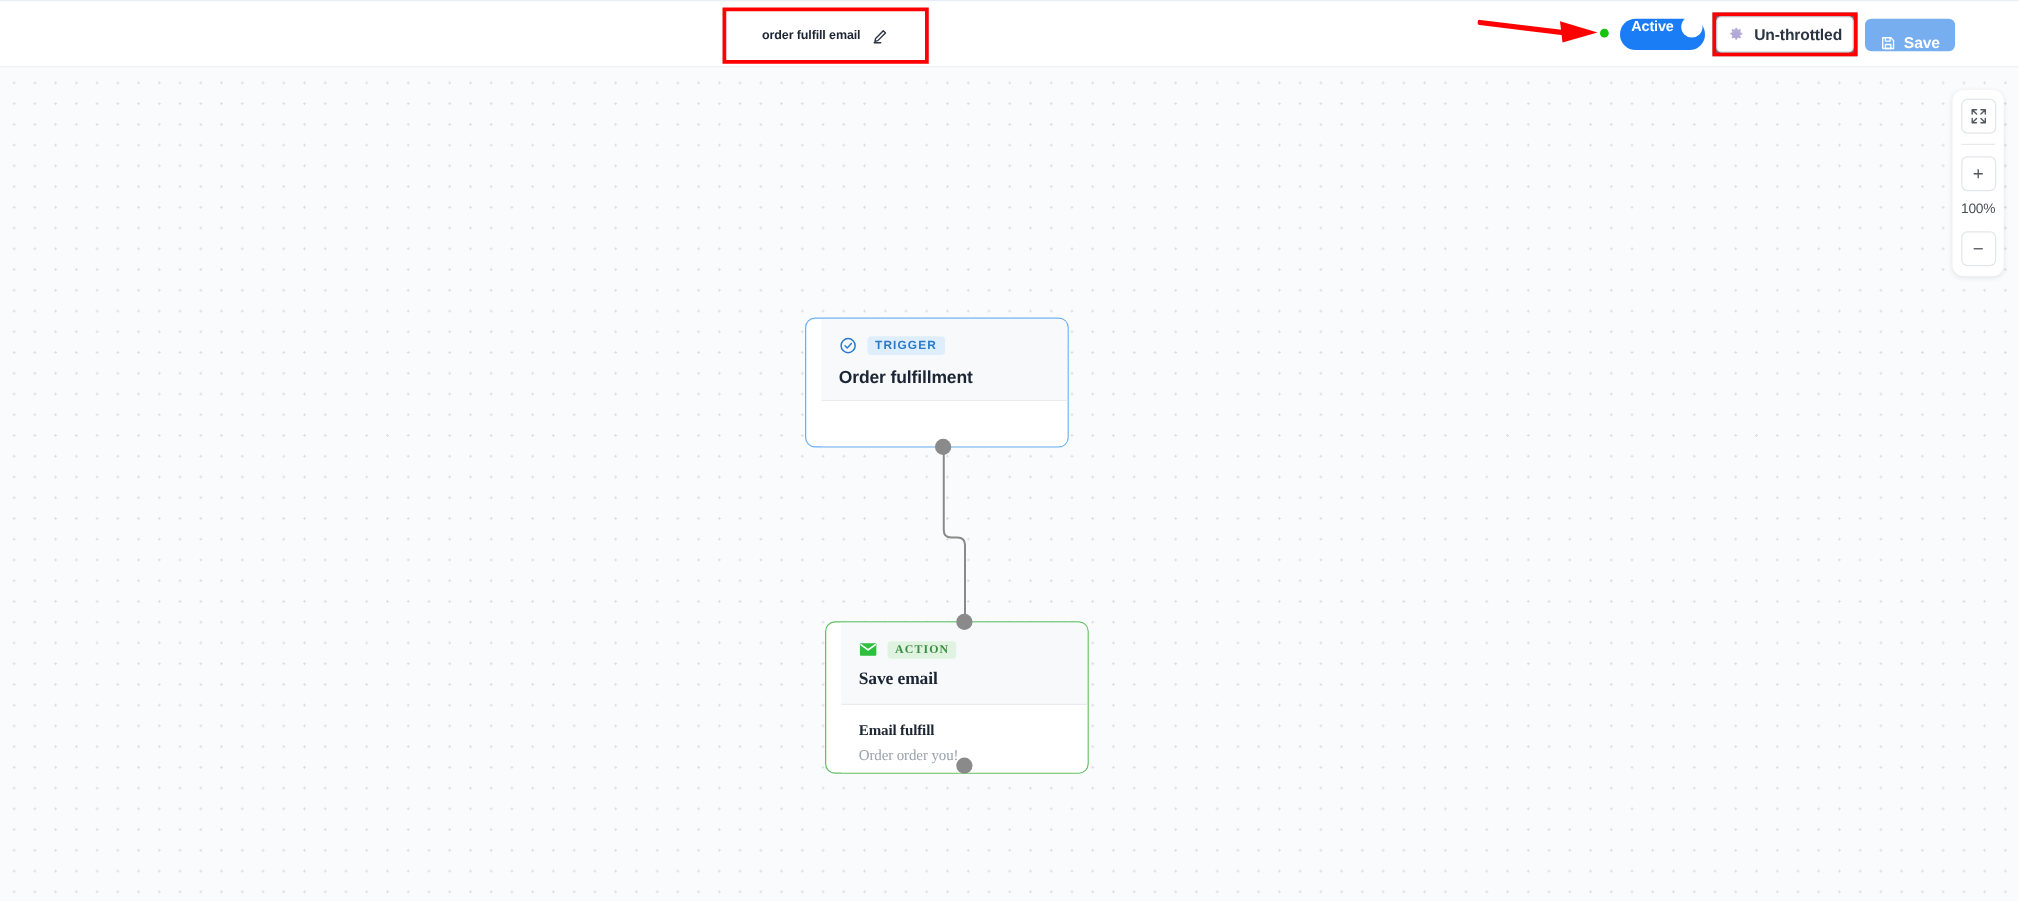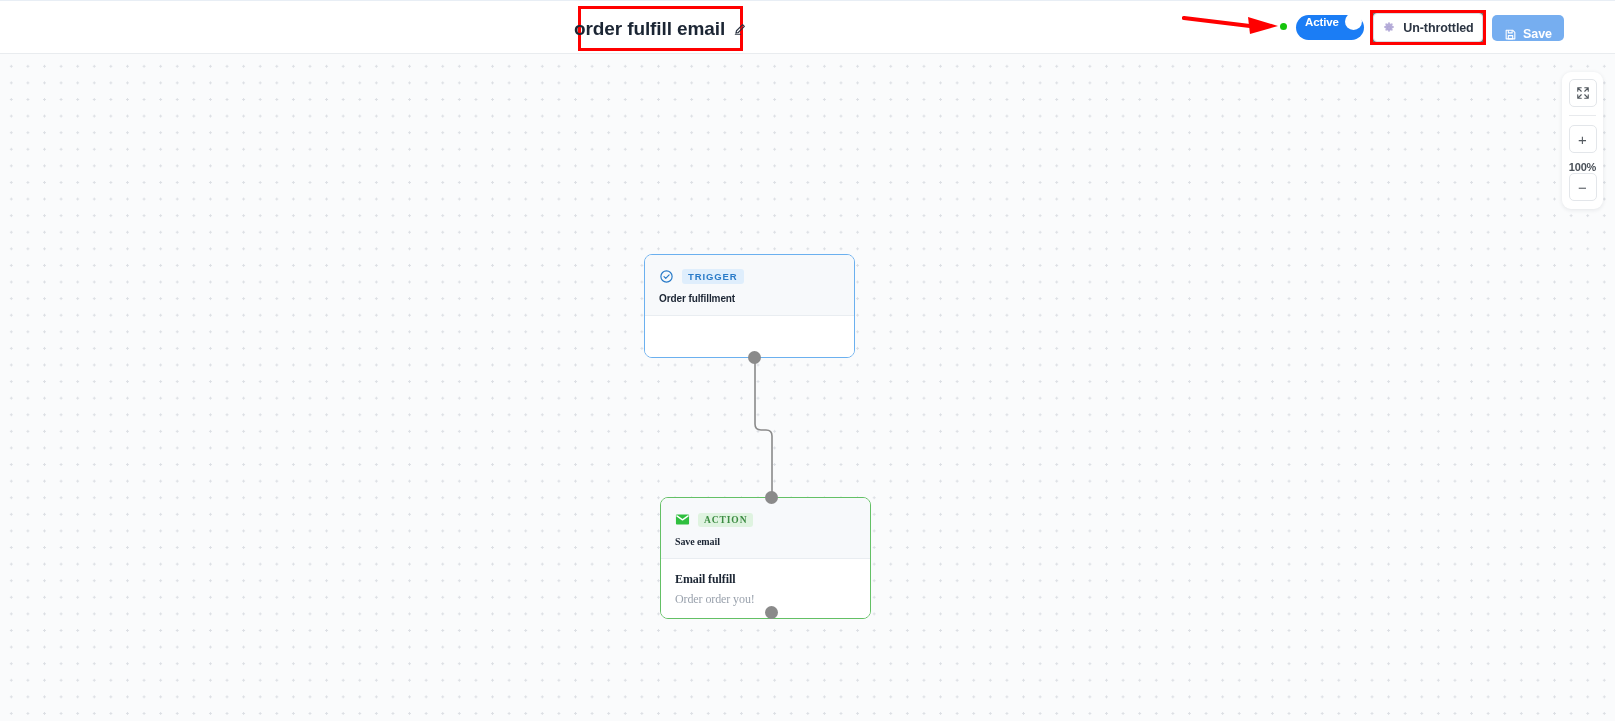--- a/index.html
+++ b/index.html
@@ -39,21 +39,21 @@
     width: 165px;
     height: 45px;
     border: 3px solid #ff0000;
     background: #ffffff;
     display: flex;
     align-items: center;
     justify-content: center;
     gap: 8px;
   }
   .flow-title {
-    font-size: 19px;
+    font-size: 10px;
     font-weight: bold;
     color: #1b2533;
     letter-spacing: -0.1px;
     white-space: nowrap;
   }
   .pencil-icon {
     display: inline-flex;
     align-items: center;
     justify-content: center;
     width: 15px;
@@ -194,20 +194,21 @@
     z-index: 4;
   }
 
   
   .node {
     position: absolute;
     border-radius: 8px;
     background: #ffffff;
     overflow: hidden;
     z-index: 3;
+    padding-left: 12px;
   }
   .node-trigger {
     left: 644px;
     top: 200px;
     width: 211px;
     height: 104px;
     border: 1.5px solid #6bb0ef;
   }
   .node-action {
     left: 660px;
@@ -233,21 +234,21 @@
     font-size: 9.5px;
     font-weight: bold;
     letter-spacing: 0.9px;
     padding: 2px 6px;
     border-radius: 3px;
   }
   .badge-trigger { background: #dfeefc; color: #2a7bc8; }
   .badge-action  { background: #dff3e0; color: #3c8c42; }
 
   .node-title {
-    font-size: 10px;
+    font-size: 14px;
     font-weight: bold;
     color: #1b2533;
     letter-spacing: -0.1px;
   }
   .node-body {
     background: #ffffff;
     padding: 13px 14px 12px 14px;
     height: 100%;
   }
   .node-body-empty { padding: 0; }
@@ -303,23 +304,23 @@
     line-height: 1;
   }
   .zdivider {
     width: 27px;
     height: 1px;
     background: #e8eaed;
     margin: 8px 0 9px 0;
   }
   .zoom-level {
     font-size: 11px;
-    font-weight: bold;
+    font-weight: normal;
     color: #4a5058;
-    margin: 8px 0 0 0;
+    margin: 8px 0 12px 0;
     letter-spacing: -0.2px;
   }
 </style>
 </head>
 <body>
 
 <div class="app">
 
   <div class="topbar">
 

